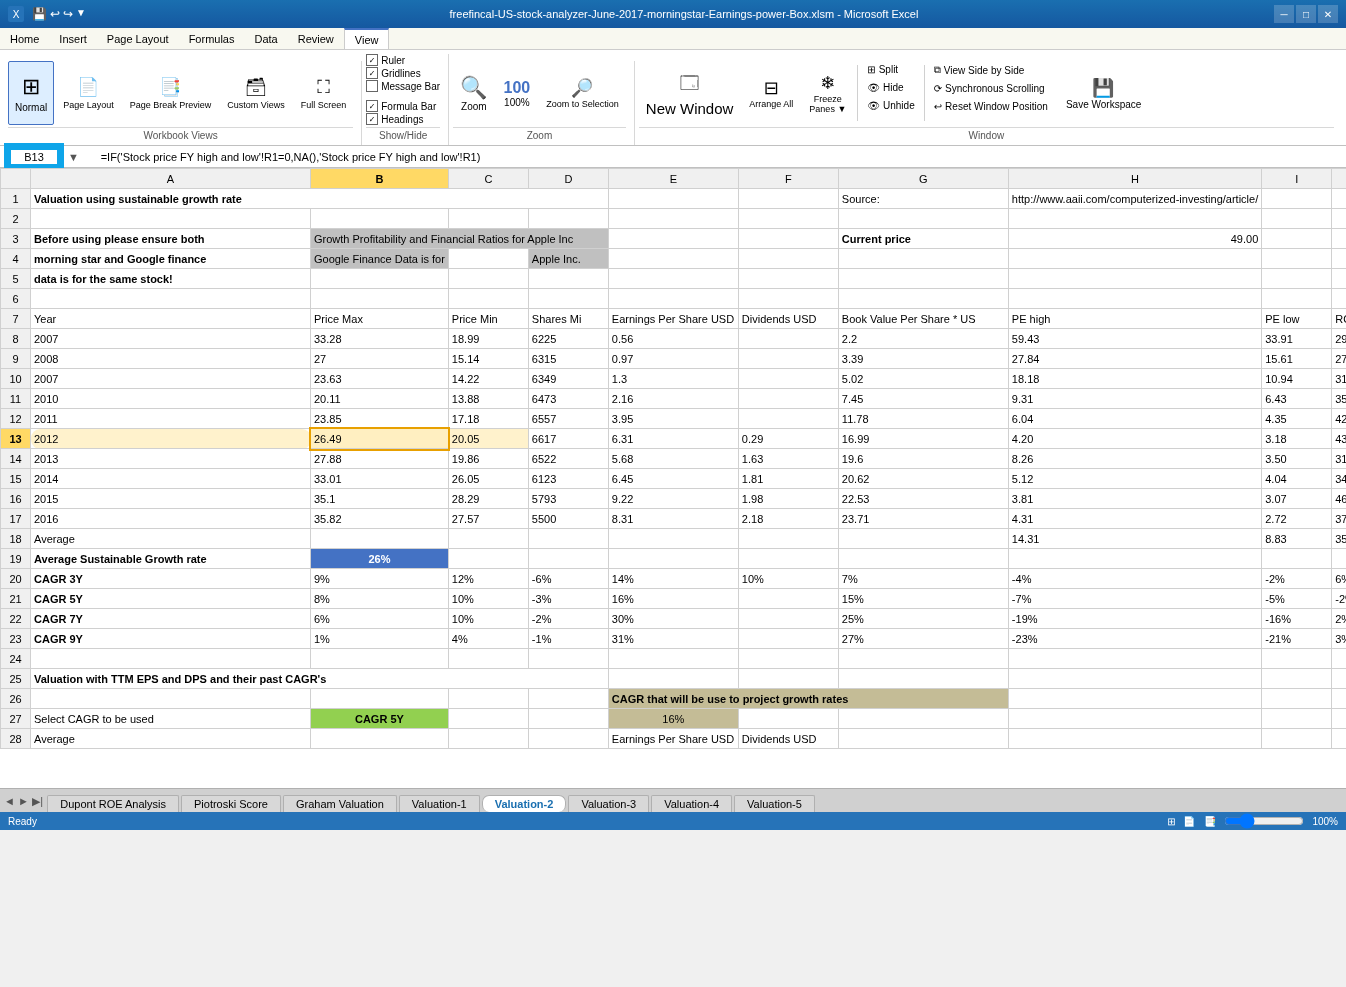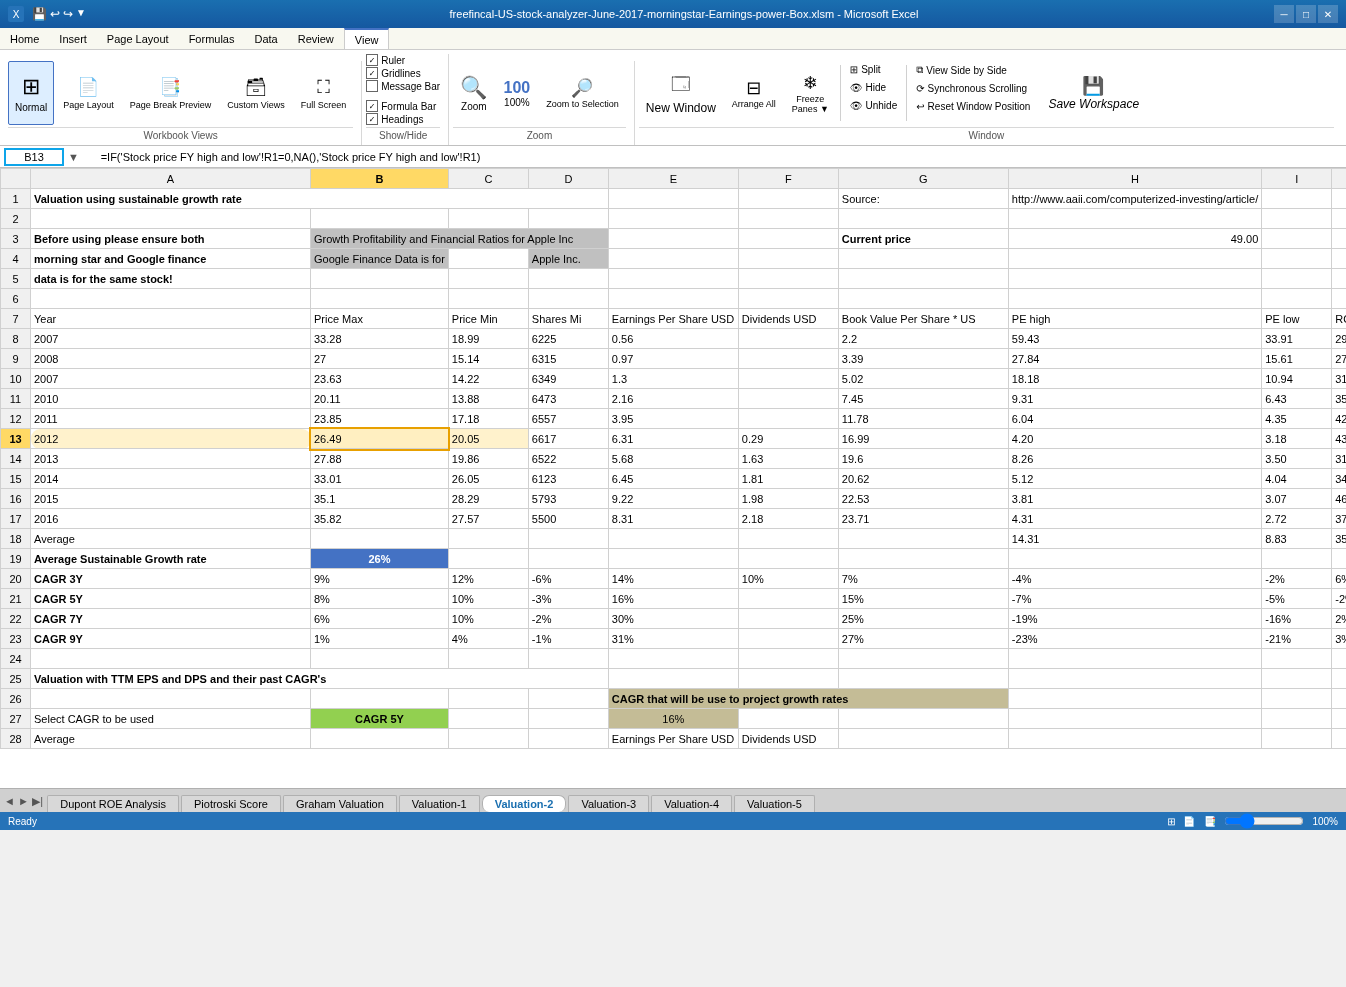--- a/index.html
+++ b/index.html
@@ -108,21 +108,21 @@
       display: flex;
       align-items: center;
       height: 22px;
       background: white;
       border-bottom: 1px solid #c0c0c0;
       padding: 0 4px;
       gap: 4px;
     }
     .name-box {
       width: 60px;
-      border: 2px solid #0ea5e9;
+      border: 7px solid #0ea5e9;
       padding: 1px 4px;
       font-size: 11px;
       text-align: center;
     }
     .formula-dropdown { cursor: pointer; color: #555; }
     .formula-icons { display: flex; gap: 2px; color: #555; }
     .formula-input {
       flex: 1;
       border: none;
       outline: none;
@@ -315,21 +315,21 @@
         <div style="font-size:9px;text-align:center;">Zoom to Selection</div>
       </div>
     </div>
     <div class="ribbon-label">Zoom</div>
   </div>
 
   <div class="ribbon-group" style="flex:1;">
     <div class="ribbon-items">
       <div class="ribbon-btn-large">
         <div style="font-size:18px;">🗔</div>
-        <div style="font-size:12px;text-align:center;">New Window</div>
+        <div style="font-size:15px;text-align:center;">New Window</div>
       </div>
       <div class="ribbon-btn-large">
         <div style="font-size:18px;">⊟</div>
         <div style="font-size:9px;text-align:center;">Arrange All</div>
       </div>
       <div class="ribbon-btn-large" style="position:relative;">
         <div style="font-size:18px;">❄</div>
         <div style="font-size:9px;text-align:center;">Freeze<br>Panes ▼</div>
       </div>
       <div class="ribbon-separator"></div>
@@ -357,21 +357,21 @@
           <span>⟳</span>
           <span>Synchronous Scrolling</span>
         </div>
         <div class="ribbon-btn-small">
           <span>↩</span>
           <span>Reset Window Position</span>
         </div>
       </div>
       <div class="ribbon-btn-large" style="margin-left:4px;">
         <div style="font-size:18px;">💾</div>
-        <div style="font-size:12px;text-align:center;font-style:italic;">Save Workspace</div>
+        <div style="font-size:10px;text-align:center;">Save Workspace</div>
       </div>
     </div>
     <div class="ribbon-label">Window</div>
   </div>
 </div>
 
 <div class="formula-bar">
   <input class="name-box" readonly="" value="B13" style="">
   <span class="formula-dropdown">▼</span>
   <div class="formula-icons">

